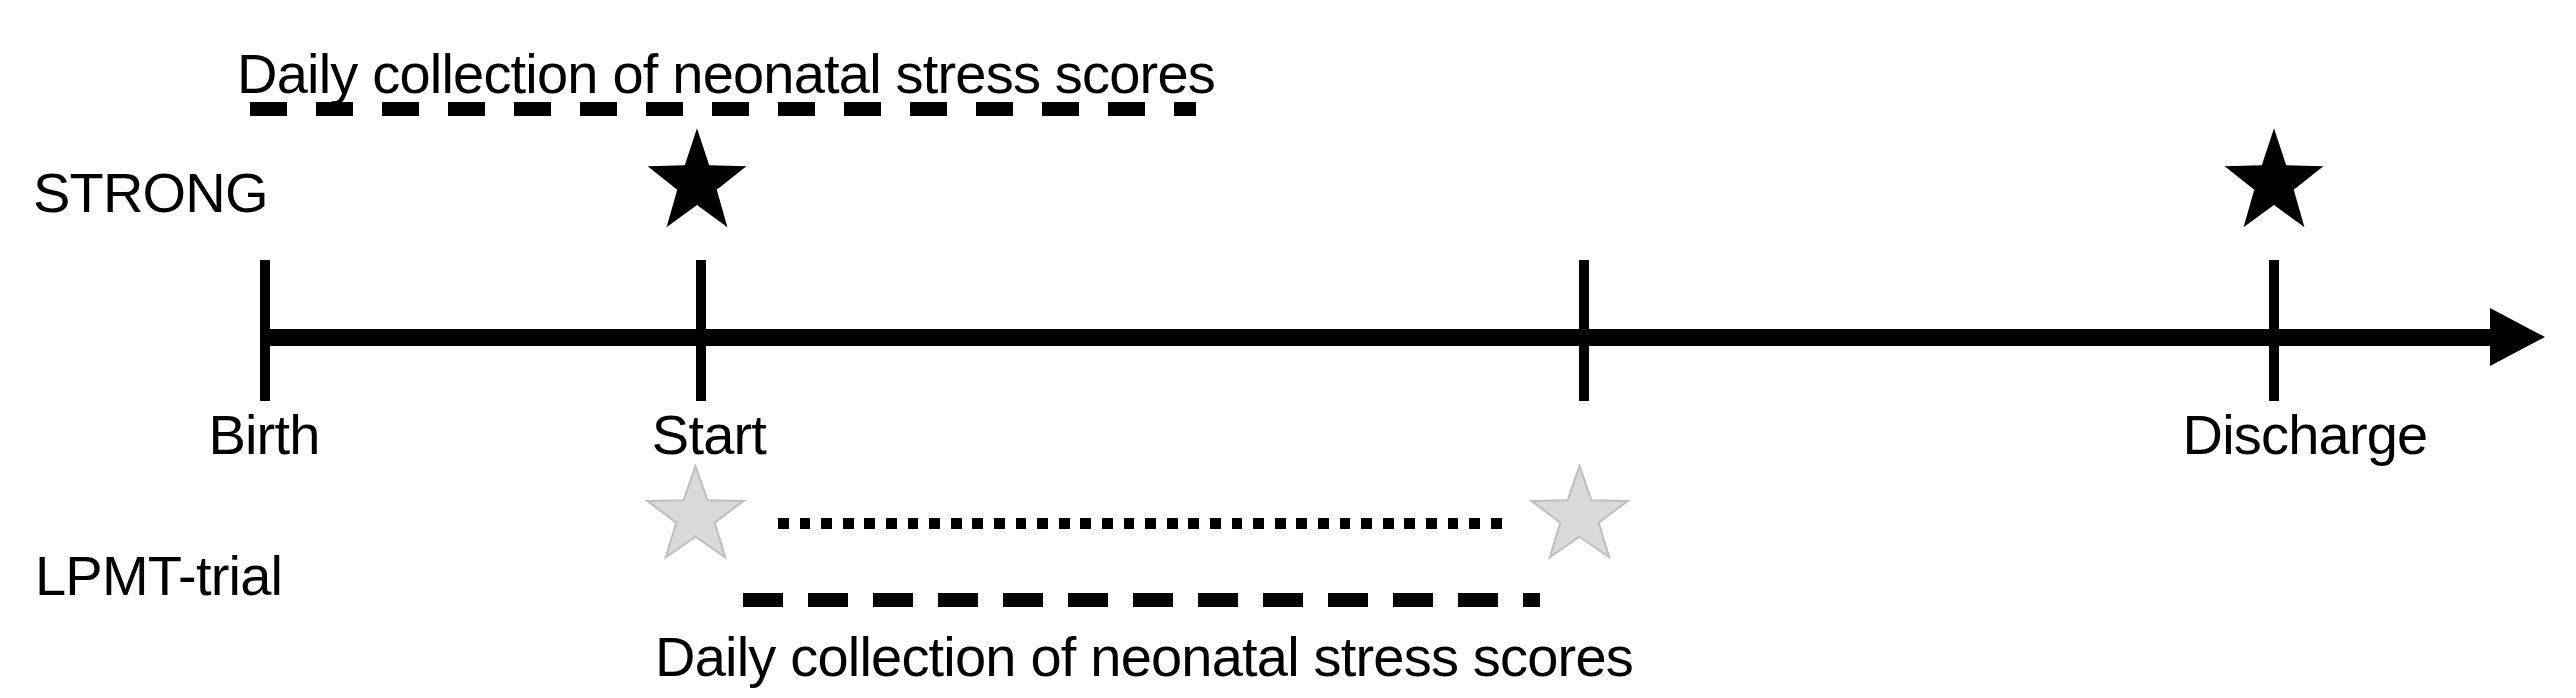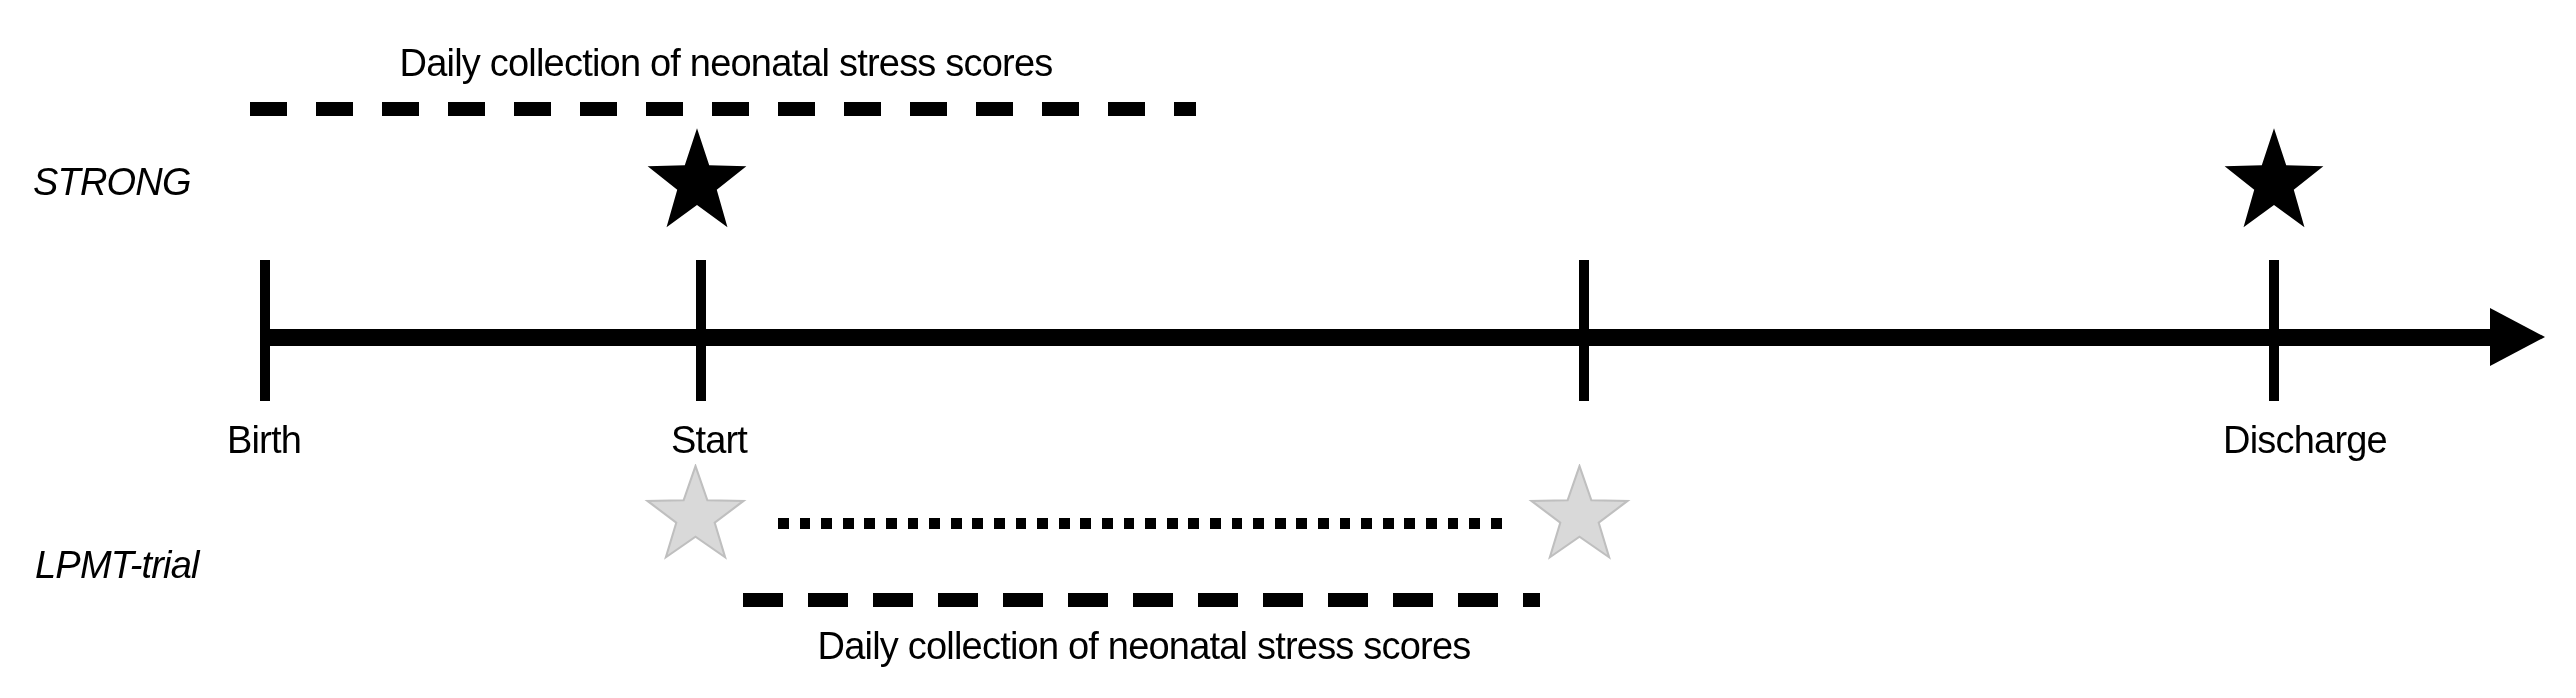--- a/index.html
+++ b/index.html
@@ -11,28 +11,28 @@
     position: relative;
     width: 2576px;
     height: 699px;
     background: #ffffff;
     font-family: "Liberation Sans", sans-serif;
     color: #000000;
     overflow: hidden;
   }
   .txt {
     position: absolute;
-    font-size: 38px;
+    font-size: 56px;
     line-height: 1.1;
     letter-spacing: -0.8px;
     white-space: nowrap;
     color: #000;
   }
   .centered { transform: translateX(-50%); }
-  .italic { font-style: italic; }
+  .italic { }
 
   
   .axis-shaft {
     position: absolute;
     left: 265px; top: 329px;
     width: 2226px; height: 17px;
     background: #000;
   }
   .axis-arrowhead {
     position: absolute;
@@ -47,21 +47,21 @@
     top: 260px;
     width: 10px; height: 141px;
     background: #000;
   }
   .tick-birth     { left: 260px; }
   .tick-start     { left: 696px; }
   .tick-crossover { left: 1579px; }
   .tick-discharge { left: 2269px; }
 
   
-  .milestone-label { top: 420px; }
+  .milestone-label { top: 404px; }
   .ml-birth     { left: 264px; }
   .ml-start     { left: 709px; text-align: center; }
   .ml-crossover { left: 1584px; }
   .ml-discharge { left: 2274px; margin-left: 31px; }
 
   
   .dash-line {
     position: absolute;
     height: 14px;
     background: repeating-linear-gradient(90deg,

